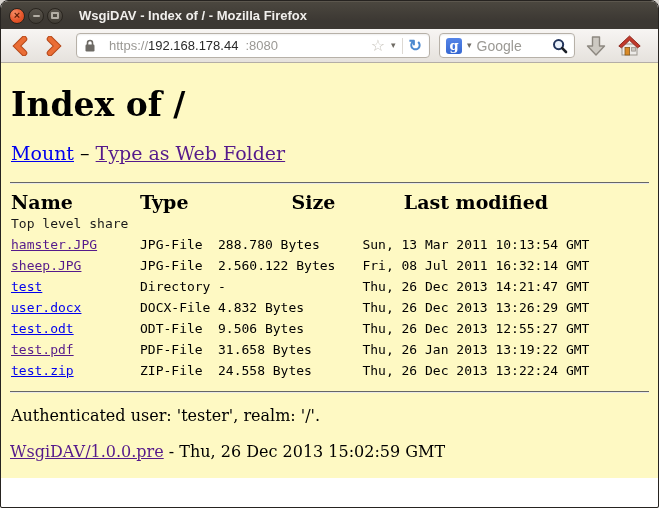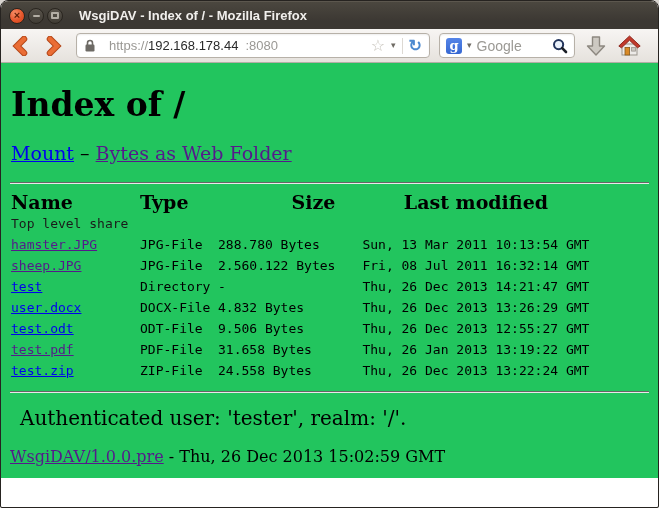--- a/index.html
+++ b/index.html
@@ -108,21 +108,21 @@
     border:none; outline:none; flex:1; min-width:10px;
     font-size:14px; color:#333; background:transparent;
     font-family:"Liberation Sans", sans-serif;
   }
   .search-input::placeholder { color:#9b9994; }
 
   .tool-btn { margin-left:9px; flex:none; display:flex; align-items:center; justify-content:center; }
 
   
   .content {
-    background:#22c55e; height:415px;
+    background:#fef9c3; height:415px;
     padding:6px 9px 0 9px;
     font-family:"DejaVu Serif", serif; color:#000;
     overflow:hidden;
   }
   .content h1 { font-size:33px; font-weight:bold; margin:16px 0 18px 1px; }
   .quick-links { font-size:19px; margin-left:1px; }
   a { text-decoration:underline; cursor:pointer; }
   .link-blue { color:#0000EE; }
   .link-visited { color:#551A8B; }
   .content hr.rule {
@@ -144,21 +144,21 @@
     line-height:21px; white-space:nowrap;
   }
   .caption-row td { line-height:20px; color:#1a1a1a; }
   td.c-name { width:129px; }
   td.c-type { width:78px; }
   td.c-size { width:117px; text-align:left; }
   td.c-date { padding-left:27px; }
   .file-link { color:#0000EE;margin-top:40px; }
   .file-link.visited { color:#551A8B; }
 
-  .status-line { font-size:20px; margin:13px 0 0 10px; }
+  .status-line { font-size:16px; margin:13px 0 0 1px; }
   .footer-line { font-size:16px; margin:17px 0 0 0; }
 </style>
 </head>
 <body>
 
 <div class="window">
 
   <div class="titlebar">
     <div class="winbtn close">
       <span>×</span>
@@ -220,21 +220,21 @@
         <polygon points="1.8,12 12.5,2 23.2,12 20.5,13.8 12.5,6.2 4.5,13.8" fill="#c2392b" stroke="#8e2a20" stroke-width="1" stroke-linejoin="round"></polygon>
         <rect x="8" y="13.5" width="4.6" height="7.5" fill="#d98a27" stroke="#8a5a1a" stroke-width="0.8"></rect>
         <rect x="14.6" y="13.5" width="3.8" height="3.6" fill="#cbc7c0" stroke="#9a958d" stroke-width="0.8"></rect>
       </svg>
     </div>
   </div>
 
   <div class="content">
     <h1>Index of /</h1>
 
-    <p class="quick-links"><a class="link-blue">Mount</a><span> – </span><a class="link-visited">Bytes as Web Folder</a></p>
+    <p class="quick-links"><a class="link-blue">Mount</a><span> – </span><a class="link-visited">Type as Web Folder</a></p>
 
     <hr class="rule">
 
     <table class="filetable">
       <thead>
         <tr>
           <th>Name</th>
           <th>Type</th>
           <th class="h-size">Size</th>
           <th class="h-mod">Last modified</th>

